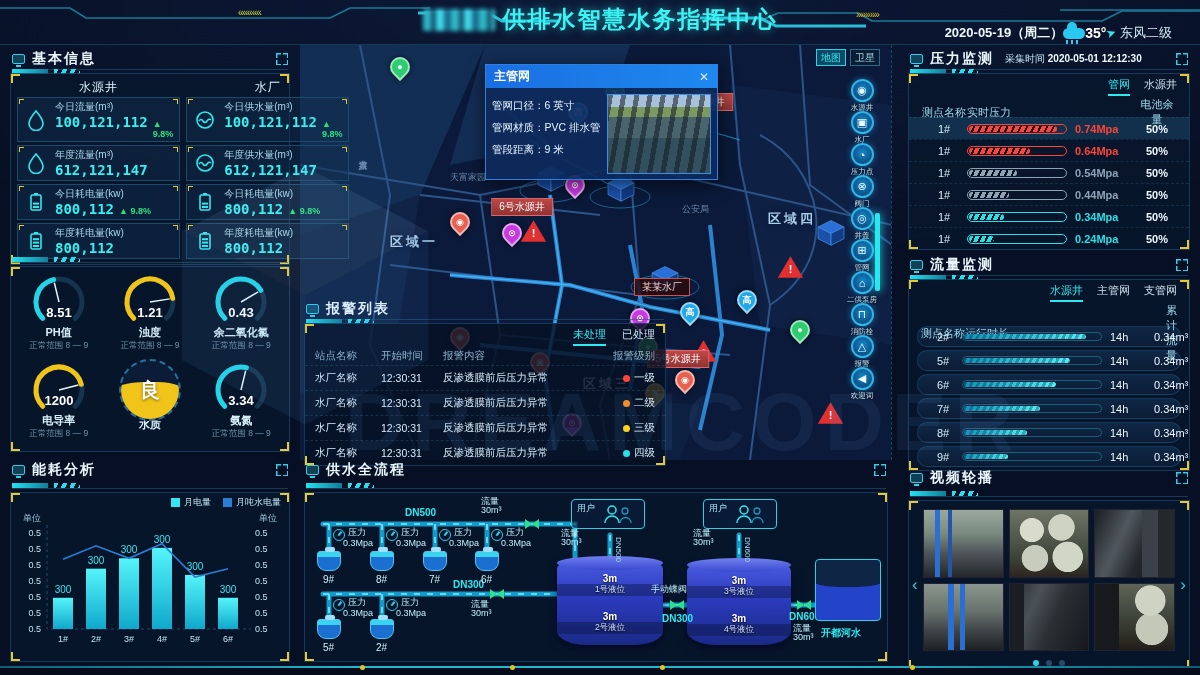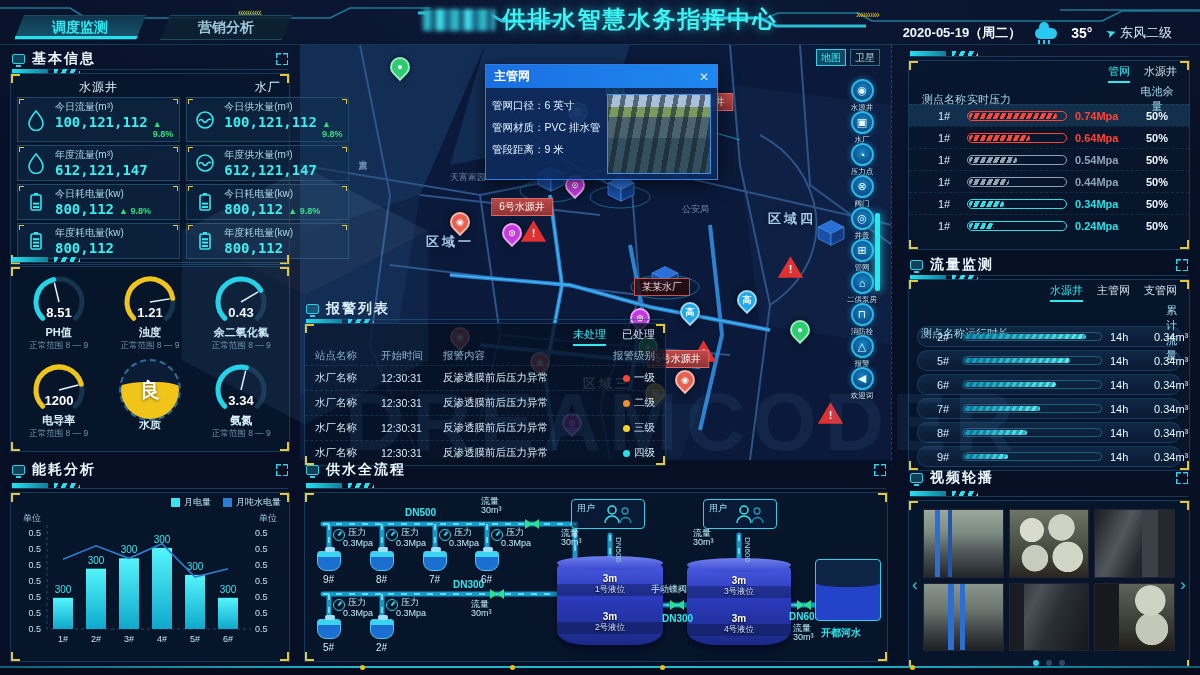--- a/index.html
+++ b/index.html
@@ -11,21 +11,21 @@
   #hdr{position:absolute;left:0;top:0;width:1200px;height:45px;z-index:20;border-bottom:1px solid #123a52;}
   .hdeco{position:absolute;left:0;top:0;pointer-events:none;}
   #tabs{position:absolute;left:14px;top:15px;display:flex;gap:14px;}
   .tab{width:132px;height:25px;display:flex;align-items:center;justify-content:center;font-size:14px;font-weight:bold;
     color:#9fc6da;background:rgba(13,34,51,.85);border:1px solid #1c4a63;clip-path:polygon(10px 0,100% 0,calc(100% - 10px) 100%,0 100%);}
   .tab.active{color:#2fe9f0;background:linear-gradient(180deg,#11374e,#15576f);box-shadow:inset 0 -3px 0 #25e0ef;}
   #titlewrap{position:absolute;left:0;right:0;top:4px;display:flex;justify-content:center;align-items:center;gap:8px;}
   .logo-blur{width:72px;height:22px;border-radius:2px;filter:blur(2px);
     background:repeating-linear-gradient(90deg,#2fb8c8 0 8px,#14506a 8px 13px,#3fd8e8 13px 21px,#1a6a8a 21px 28px);}
   #title{font-size:23px;font-weight:bold;color:#3df2f2;letter-spacing:2px;text-shadow:0 0 10px rgba(47,233,240,.6);}
-  #hinfo{position:absolute;right:28px;top:24px;display:flex;align-items:center;gap:14px;font-size:13px;}
+  #hinfo{position:absolute;right:28px;top:24px;display:flex;align-items:center;font-size:13px;}
   #hdate{font-weight:bold;color:#eef8ff;}
   .cloud{position:relative;width:22px;height:11px;background:#29c8f0;border-radius:8px;}
   .cloud::before{content:'';position:absolute;left:4px;top:-6px;width:10px;height:10px;border-radius:50%;background:#29c8f0;}
   .cloud::after{content:'';position:absolute;left:3px;bottom:-5px;width:14px;height:4px;
     background:repeating-linear-gradient(90deg,#29c8f0 0 2px,transparent 2px 5px);}
   #htemp{font-weight:bold;color:#fff;font-size:14px;}
   .windarrow{color:#2fe9f0;font-size:12px;transform:rotate(-20deg);display:inline-block;}
   .chevL{position:absolute;left:238px;top:7px;color:#cddc39;font-size:10px;letter-spacing:-1px;}
   .chevR{position:absolute;left:856px;top:9px;color:#e8c21a;font-size:10px;letter-spacing:-1px;}
   
@@ -206,24 +206,20 @@
   <div id="hdr">
     <svg class="hdeco" width="1200" height="45">
       <path d="M0,8 H70 L86,18 H330 L350,8 H430" stroke="#1a7a96" stroke-width="1.5" fill="none"></path>
       <path d="M418,13 h70 l14,8 h56" stroke="#2fd0e8" stroke-width="3" fill="none" opacity="0.9"></path>
       <path d="M760,21 l18,-8 h80 l14,8 h230 l20,-10 h78" stroke="#1a7a96" stroke-width="1.5" fill="none"></path>
       <path d="M700,18 h60 l16,8 h90" stroke="#2fd0e8" stroke-width="3" fill="none" opacity="0.9"></path>
       <path d="M1060,10 h140" stroke="#1a7a96" stroke-width="1.5" fill="none"></path>
     </svg>
     <span class="chevL">«««««</span>
     <span class="chevR">»»»»»</span>
-    <div id="tabs">
-        <div class="tab active">调度监测</div>
-        <div class="tab">营销分析</div>
-      </div>
     <div id="titlewrap">
       <span class="logo-blur"></span>
       <span id="title">供排水智慧水务指挥中心</span>
     </div>
     <div id="hinfo">
       <span id="hdate">2020-05-19（周二）</span>
       <span class="cloud"></span>
       <span id="htemp">35°</span>
       <span><span class="windarrow">➤</span>
         <span>东风二级</span></span>
@@ -281,21 +277,21 @@
           <polygon points="518,182 531,188.5 531,200.2 518,193.7" fill="#1b4fa8"></polygon>
           <polygon points="544,182 531,188.5 531,200.2 544,193.7" fill="#123c86"></polygon>
           <polygon points="390,50 403,43.5 416,50 403,56.5" fill="#2a6fd8"></polygon>
           <polygon points="390,50 403,56.5 403,68.2 390,61.7" fill="#1b4fa8"></polygon>
           <polygon points="416,50 403,56.5 403,68.2 416,61.7" fill="#123c86"></polygon>
         </g>
     </svg>
     <div id="maplayers">
         <div class="mapbtn active" style="left: 516px;">地图</div>
         <div class="mapbtn" style="left: 550px;">卫星</div>
-        <div class="regionlbl" style="left: 90px; top: 188px; margin-left: 36px;">区域一</div>
+        <div class="regionlbl" style="left: 90px; top: 188px;">区域一</div>
         <div class="regionlbl" style="left: 468px; top: 165px;">区域四</div>
         <div class="regionlbl" style="left: 283px; top: 330px;">区域三</div>
         <div class="streetlbl" style="left: 150px; top: 126px;">天富家园</div>
         <div class="streetlbl" style="left: 382px; top: 158px;">公安局</div>
         <div class="streetlbl" style="left: 56px; top: 108px; writing-mode: vertical-rl;">新兴大道</div>
         <div class="pin" style="background: rgb(199, 58, 224); left: 202px; top: 178px;">
           <span>⊙</span>
         </div>
         <div class="pin" style="background: rgb(199, 58, 224); left: 265px; top: 130px;">
           <span>⊙</span>
@@ -848,20 +844,27 @@
         <div class="ptxt cy" style="left: 357px; top: 120px;">DN300</div>
         <div class="ptxt cy" style="left: 484px; top: 118px;">DN600</div>
         <div class="ptxt" style="left: 488px; top: 129px;">流量</div>
         <div class="ptxt" style="left: 488px; top: 139px;">30m³</div>
         <div class="river" style="left: 510px; top: 66px; width: 66px; height: 62px;"></div>
         <div class="ptxt cy" style="left: 516px; top: 133px;">开都河水</div>
       </div>
   </div>
 
   <div class="panel" style="left:904px;top:50px;width:290px;height:204px;">
+    <div class="p-hd">
+        <span class="mon-ico"></span>
+      <span class="p-title">压力监测</span>
+      <span style="font-size:10px;color:#bfe3f0;margin-left:4px;">
+        <span>采集时间</span>&nbsp;<b style="color:#eef8ff;">2020-05-01 12:12:30</b></span>
+      <span class="xp"></span>
+      </div>
     <div class="p-deco"></div>
     <div class="p-body cframe">
       <div class="rtabs" id="pr-tabs">
           <span class="rtab active">管网</span>
           <span class="rtab">水源井</span>
         </div>
       <div id="pr-cols">
           <span style="text-align: center;">测点名称</span>
           <span style="text-align: left;">实时压力</span>
           <span style="text-align: left;"></span>

